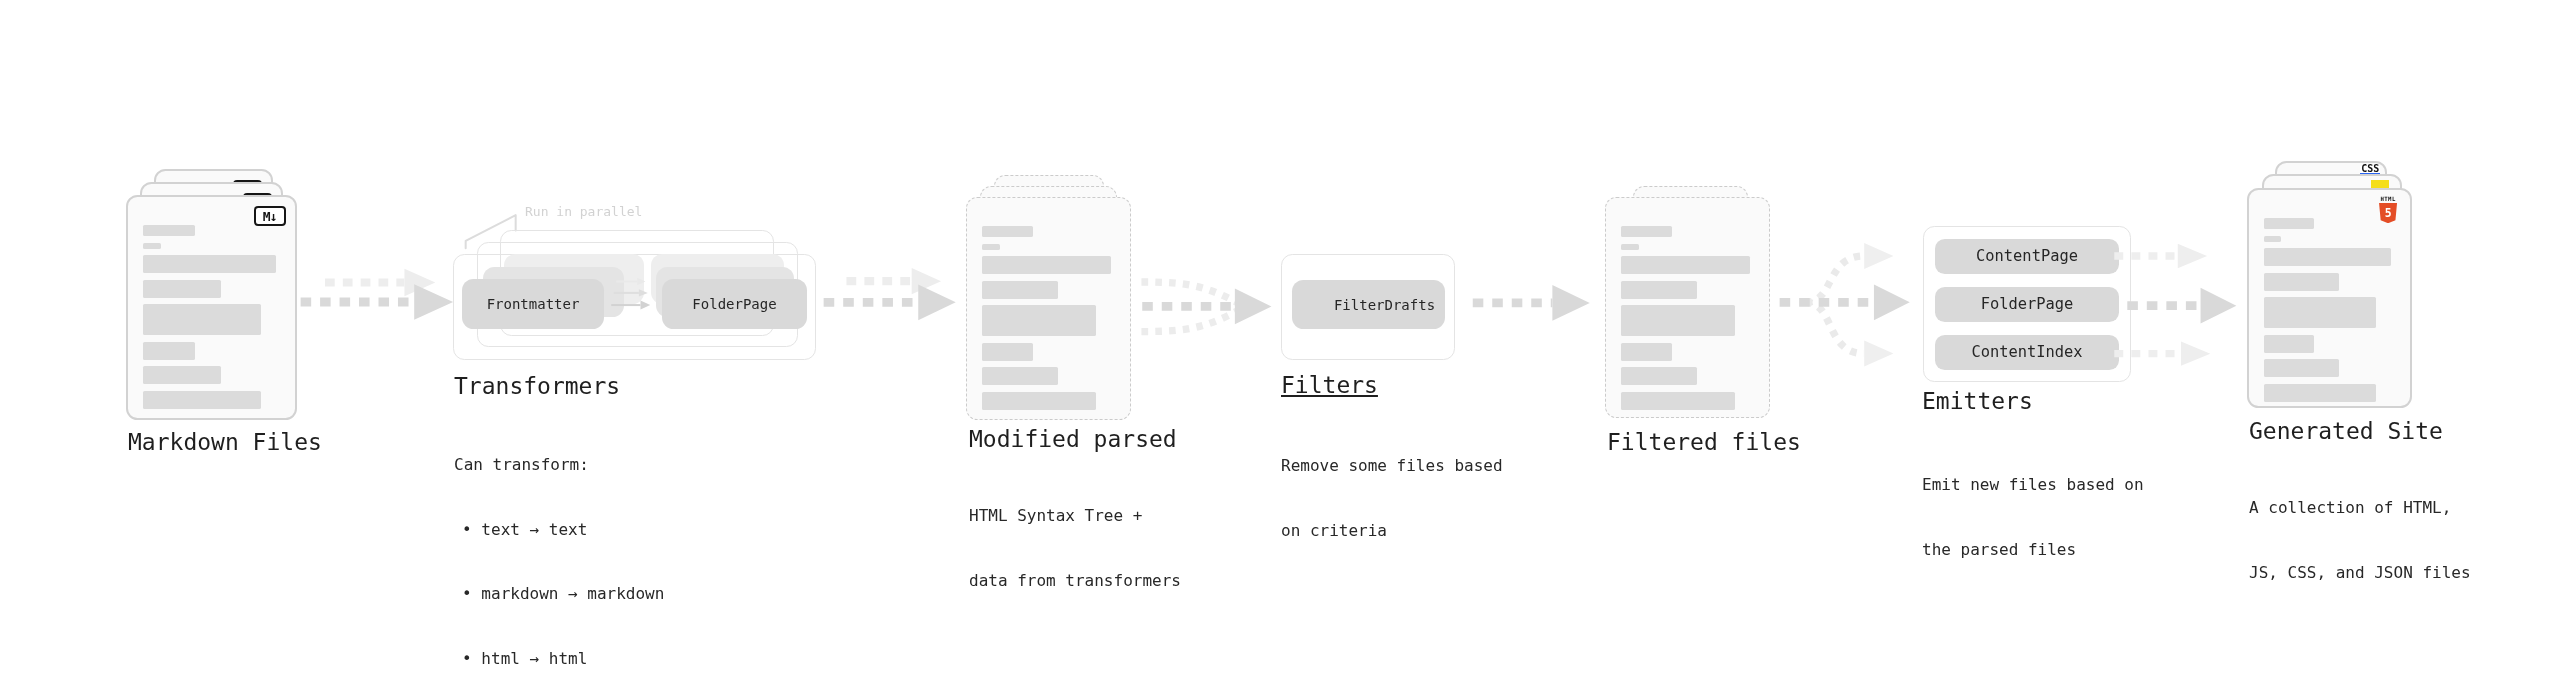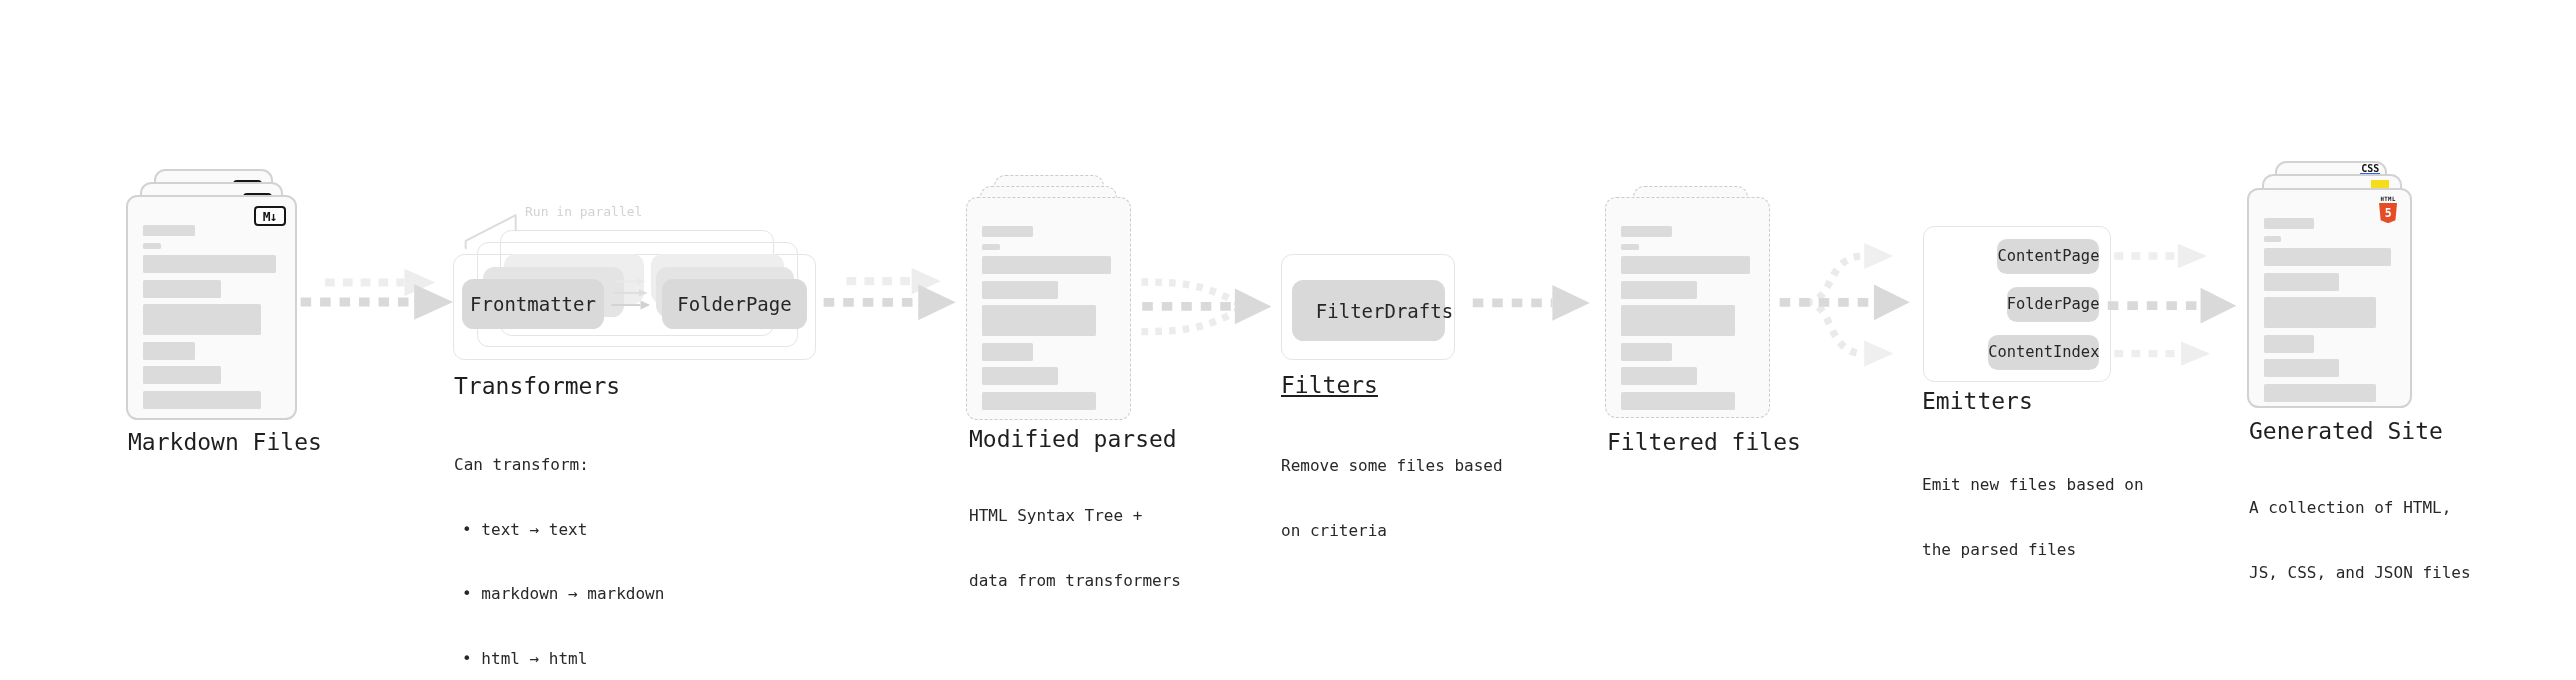--- a/index.html
+++ b/index.html
@@ -54,21 +54,21 @@
   
   .frame {
     position:absolute; box-sizing:border-box; background:transparent;
     border:1.6px solid var(--frame-border,#e4e4e4); border-radius:11.4px;
   }
   .frame.white { background:#ffffff; }
 
   
   .chip {
     position:absolute; box-sizing:border-box; background:var(--chip-bg,#d9d9d9);
-    border-radius:11.4px; color:#262626; font-size:19px;
+    border-radius:11.4px; color:#262626; font-size:14px;
     display:flex; align-items:center; justify-content:center; white-space:pre;
   }
   .chip.ghost1 { background:#e4e4e4; }
   .chip.ghost2 { background:#eeeeee; }
 
   .emitter-box {
     position:absolute; box-sizing:border-box; background:#fff;
     border:1.6px solid var(--frame-border,#e4e4e4); border-radius:11.4px;
     display:flex; flex-direction:column; justify-content:center; gap:13px;
     padding:11.4px 10.6px;
@@ -188,21 +188,21 @@
 
   <svg class="arr" style="left:1139px;top:272px;" width="143" height="72" viewBox="0 0 176 88">
     <path d="M 3,12 C 55,12 80,15 124,39" fill="none" stroke="#ececec" stroke-width="9" stroke-dasharray="8 9"></path>
     <path d="M 3,73 C 55,73 80,70 124,46" fill="none" stroke="#ececec" stroke-width="9" stroke-dasharray="8 9"></path>
     <line x1="4" y1="42" x2="118" y2="42" stroke="var(--arrow,#d9d9d9)" stroke-width="11" stroke-dasharray="13 11"></line>
     <polygon points="118,20 118,64 163,42" fill="var(--arrow,#d9d9d9)"></polygon>
   </svg>
 
   <div>
     <div class="frame white" style="left:1281px;top:254px;width:174px;height:106px;"></div>
-    <div class="chip" style="left:1292px;top:280px;width:153px;height:61px;padding-left:32px;">FilterDrafts</div>
+    <div class="chip" style="left:1292px;top:280px;width:153px;height:49px;padding-left:32px;">FilterDrafts</div>
     <div class="title" style="left:1281px;top:372px;text-decoration:underline;">Filters</div>
     <div class="caption" style="left:1281px;top:412px;">
       <div>Remove some files based</div>
       <div>on criteria</div>
     </div>
   </div>
 
   <svg class="arr" style="left:1463px;top:272px;" width="130" height="65" viewBox="0 0 160 80">
     <line x1="12" y1="38" x2="110" y2="38" stroke="var(--arrow,#d9d9d9)" stroke-width="11" stroke-dasharray="13 11"></line>
     <polygon points="110,16 110,60 156,38" fill="var(--arrow,#d9d9d9)"></polygon>
@@ -228,21 +228,21 @@
   <svg class="arr" style="left:1778px;top:234px;" width="135" height="140" viewBox="0 0 166 172">
     <path d="M 34,84 C 70,84 58,27 106,27" fill="none" stroke="#eaeaea" stroke-width="9" stroke-dasharray="8 9"></path>
     <polygon points="106,11 106,43 142,27" fill="#efefef"></polygon>
     <path d="M 34,84 C 70,84 58,147 106,147" fill="none" stroke="#eaeaea" stroke-width="9" stroke-dasharray="8 9"></path>
     <polygon points="106,131 106,163 142,147" fill="#efefef"></polygon>
     <line x1="2" y1="84" x2="118" y2="84" stroke="var(--arrow,#d9d9d9)" stroke-width="11" stroke-dasharray="13 11"></line>
     <polygon points="118,62 118,106 162,84" fill="var(--arrow,#d9d9d9)"></polygon>
   </svg>
 
   <div>
-    <div class="emitter-box" style="left:1923px;top:226px;width:188px;height:156px;align-items:flex-end;">
+    <div class="emitter-box" style="left:1923px;top:226px;width:208px;height:156px;">
       <div class="echip">ContentPage</div>
       <div class="echip">FolderPage</div>
       <div class="echip">ContentIndex</div>
     </div>
     <div class="title" style="left:1922px;top:388px;">Emitters</div>
     <div class="caption" style="left:1922px;top:431px;">
       <div>Emit new files based on</div>
       <div>the parsed files</div>
     </div>
   </div>

